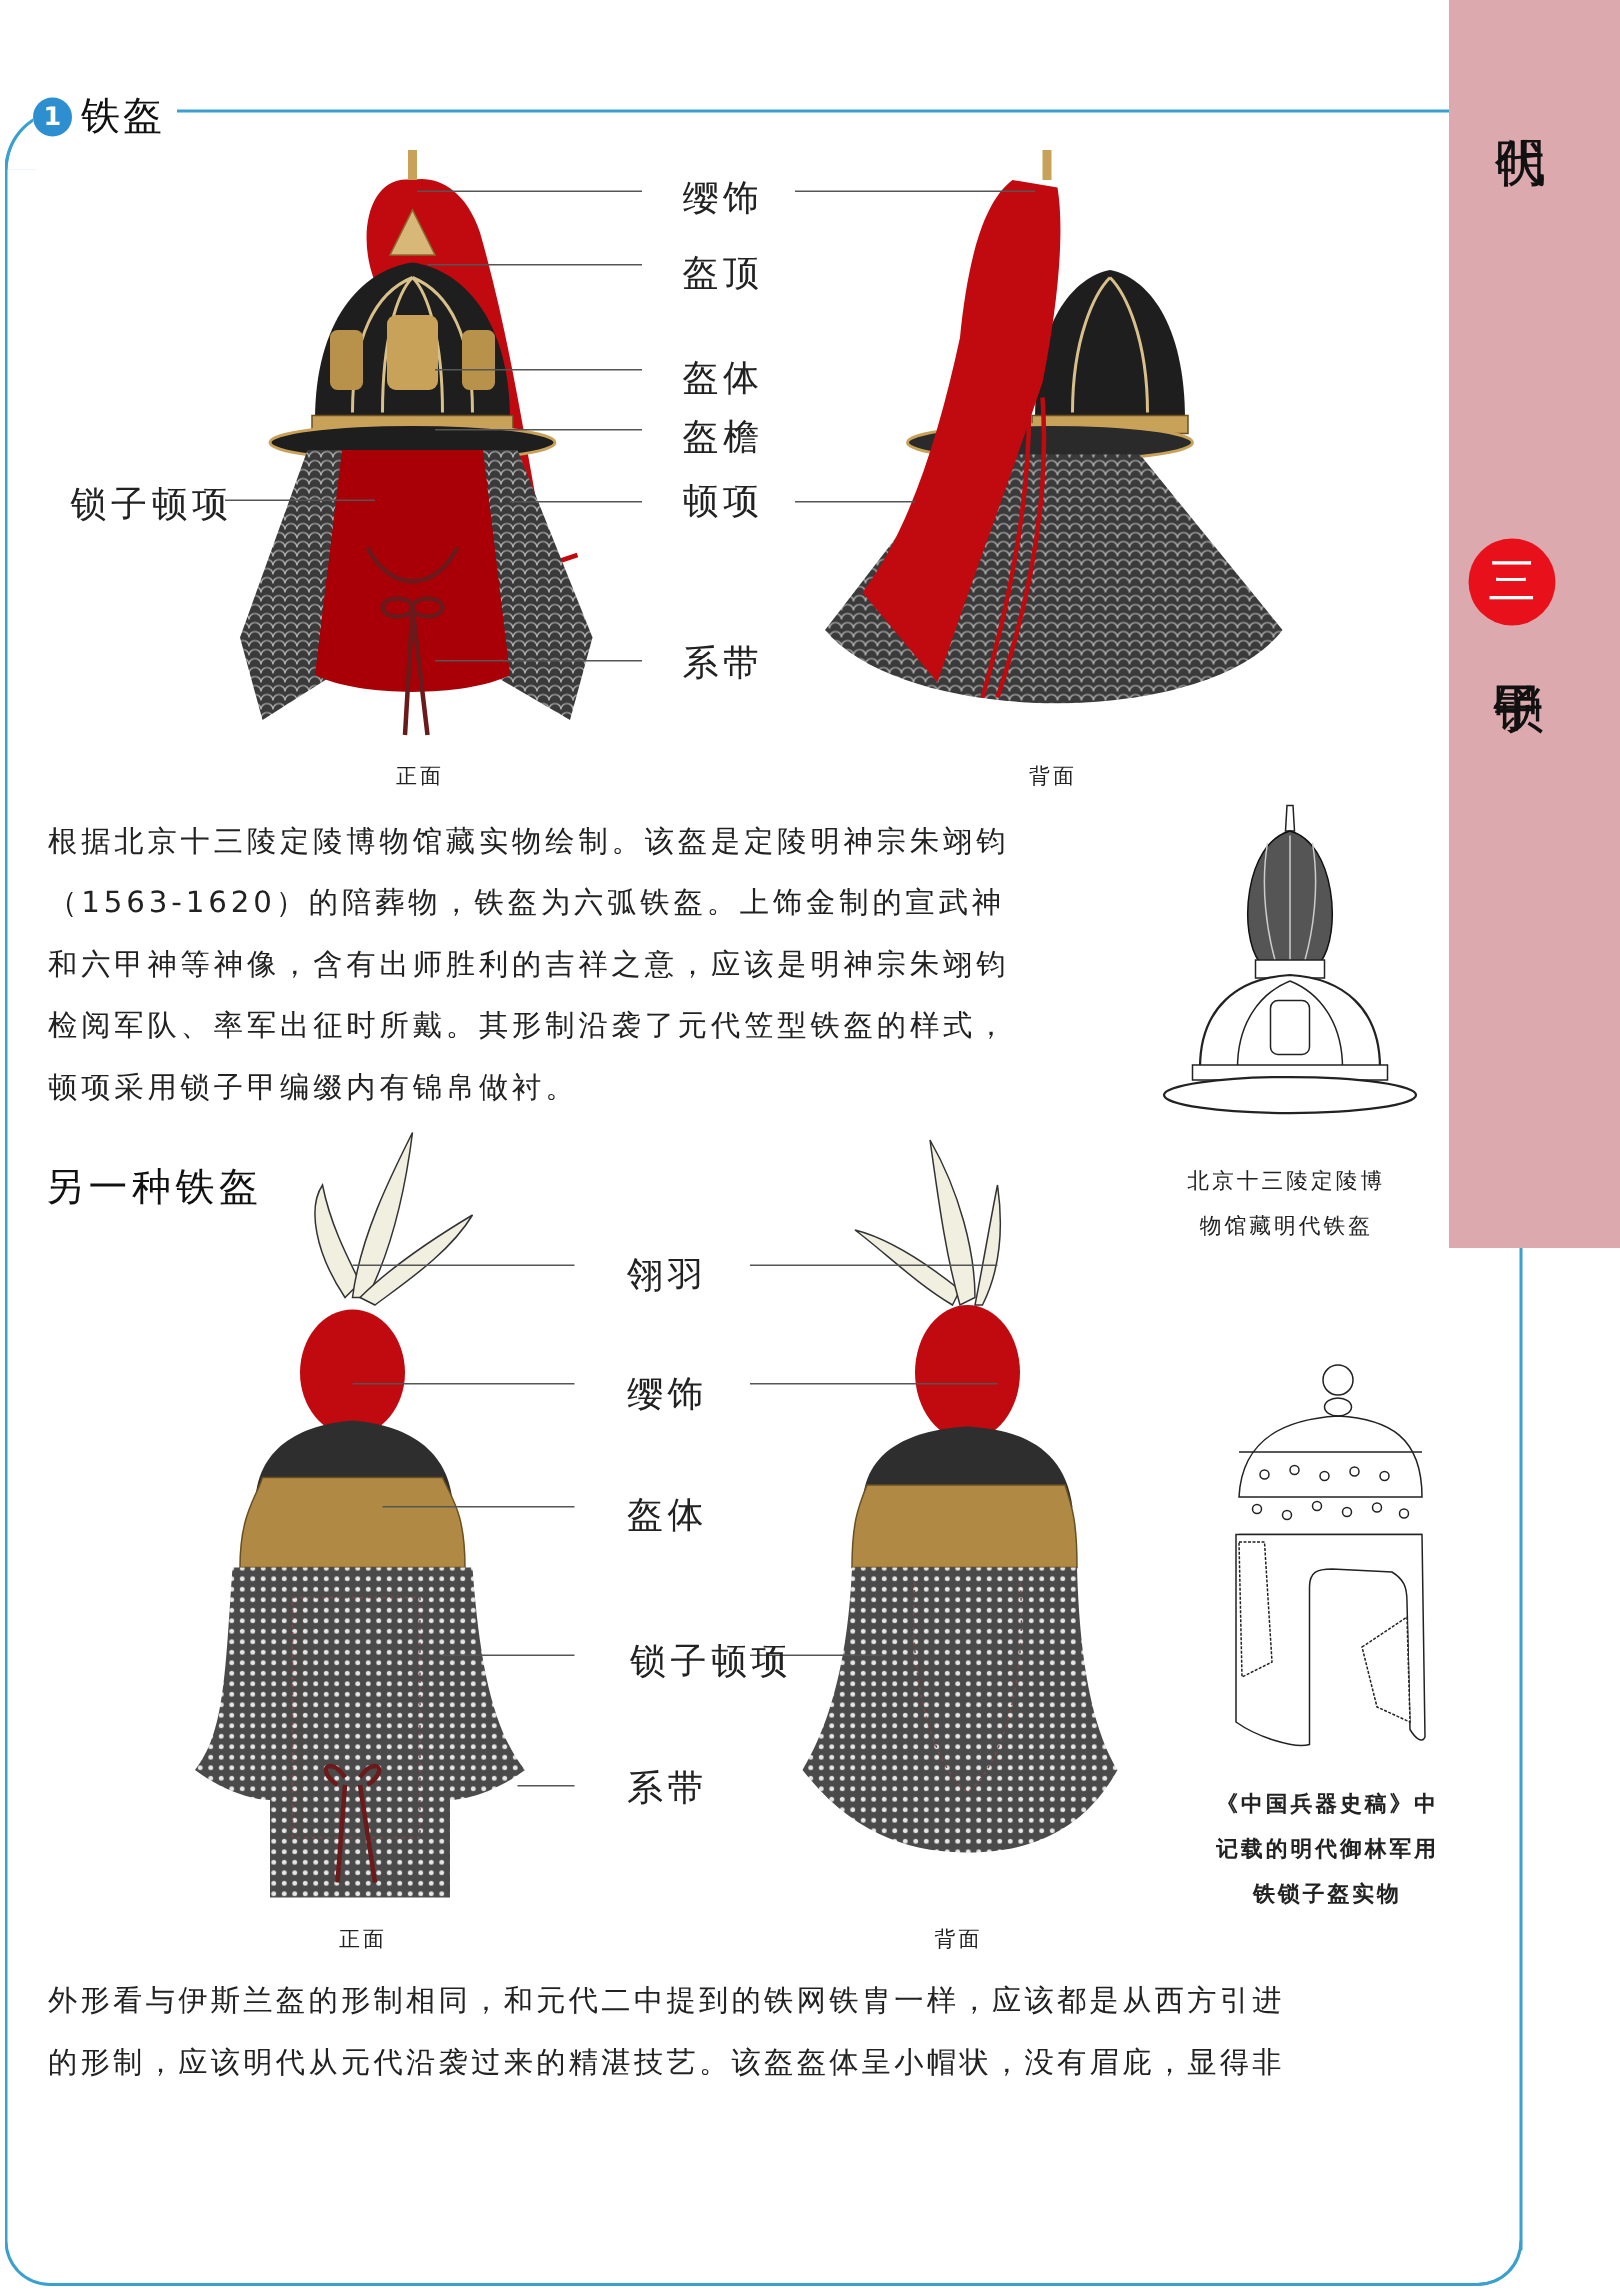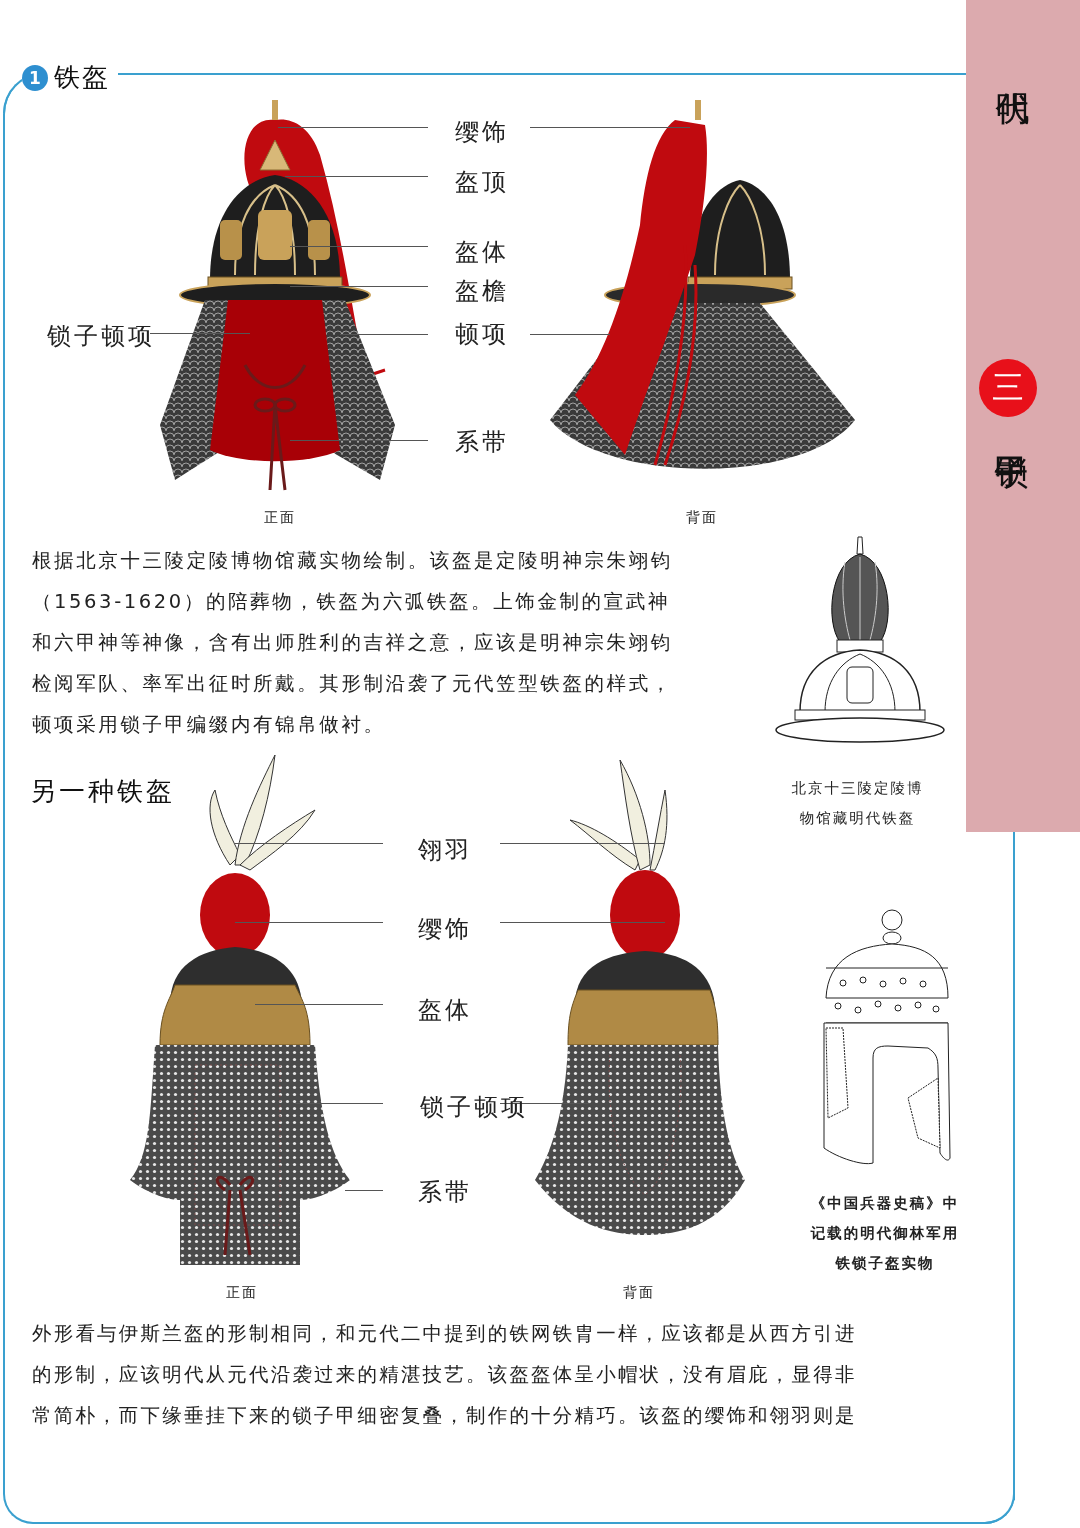--- a/index.html
+++ b/index.html
@@ -256,14 +256,13 @@
 </svg>
 <div class="caption" style="left:795px; top:1188px; width:180px;font-weight:bold;">
   <div>《中国兵器史稿》中</div>
   <div>记载的明代御林军用</div>
   <div>铁锁子盔实物</div>
 </div>
 
 <div class="para" style="left:32px; top:1313px; width:970px; letter-spacing:2.2px;">
   <div>外形看与伊斯兰盔的形制相同，和元代二中提到的铁网铁胄一样，应该都是从西方引进</div>
   <div>的形制，应该明代从元代沿袭过来的精湛技艺。该盔盔体呈小帽状，没有眉庇，显得非</div>
-  <div>常简朴，而下缘垂挂下来的锁子甲细密复叠，制作的十分精巧。该盔的缨饰和翎羽则是</div>
 </div>
 
 </body></html>

